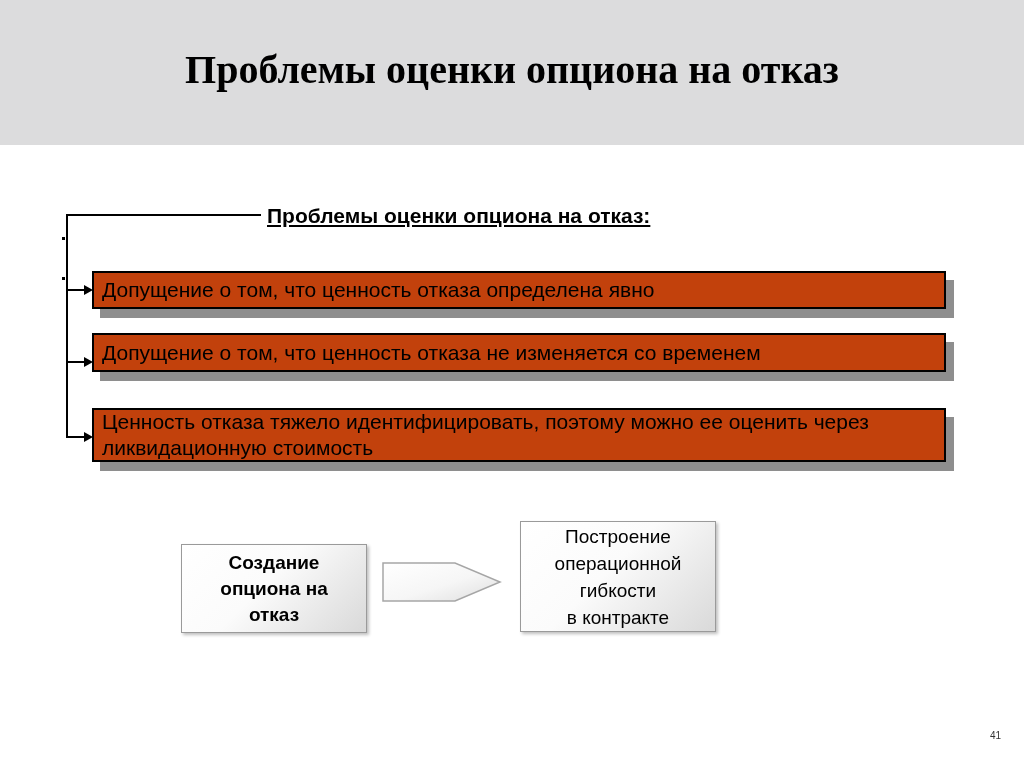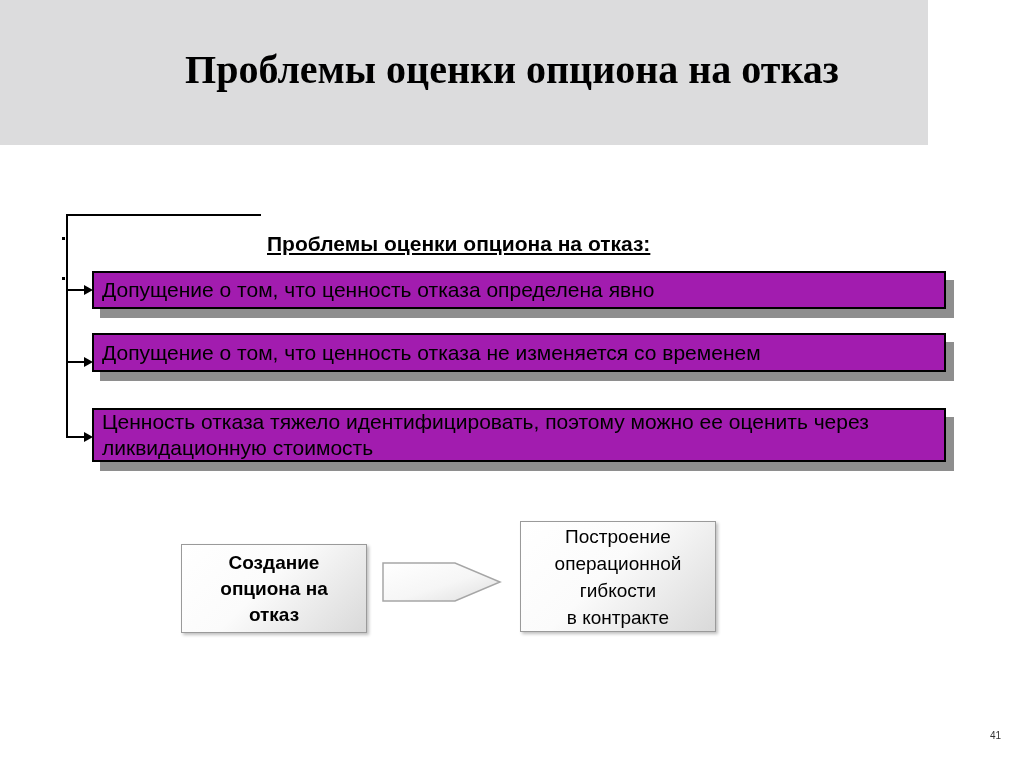--- a/index.html
+++ b/index.html
@@ -5,52 +5,51 @@
   html,body{margin:0;padding:0;}
   body{
     width:1024px;height:768px;position:relative;overflow:hidden;
     background:#ffffff;
     font-family:"Liberation Sans",sans-serif;
     color:#000;
   }
 
   
   .title-band{
-    position:absolute;left:0;top:0;width:928px;height:145px;
+    position:absolute;left:0;top:0;width:1024px;height:145px;
     background:#dcdcdd;
   }
   .slide-title{
     position:absolute;left:0;top:44px;width:1024px;margin:0;
     text-align:center;
     font-family:"Liberation Serif",serif;
     font-weight:bold;font-size:40px;line-height:52px;color:#000;
   }
 
   
   .tree-heading{
     position:absolute;left:267px;top:204px;
     font-size:21px;font-weight:bold;text-decoration:underline;
     white-space:nowrap;
-    margin-top:28px;
   }
 
   
   .line{position:absolute;background:#000;}
   .dot{position:absolute;width:3px;height:3px;background:#000;}
   .arrowhead{
     position:absolute;width:0;height:0;
     border-left:9px solid #000;
     border-top:5px solid transparent;
     border-bottom:5px solid transparent;
   }
 
   
   .item-box{
     position:absolute;left:92px;width:854px;box-sizing:border-box;
-    background:#a21caf;border:2px solid #000;
+    background:#c2410c;border:2px solid #000;
     box-shadow:8px 9px 0 #8e8e8e;
     display:flex;align-items:center;
     padding-left:8px;padding-right:6px;
     font-size:21px;line-height:26px;
     white-space:pre-line;
   }
 
   
   .flow-box{
     position:absolute;box-sizing:border-box;

